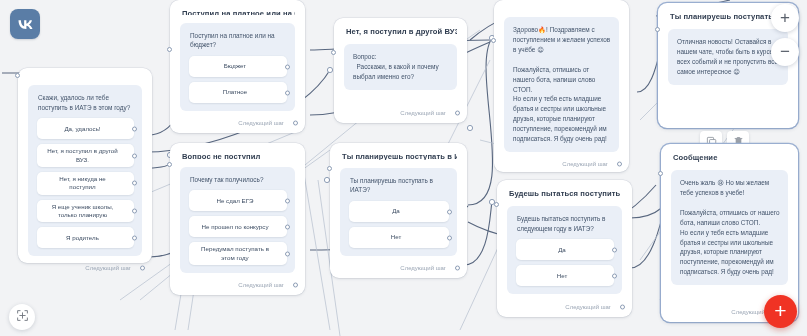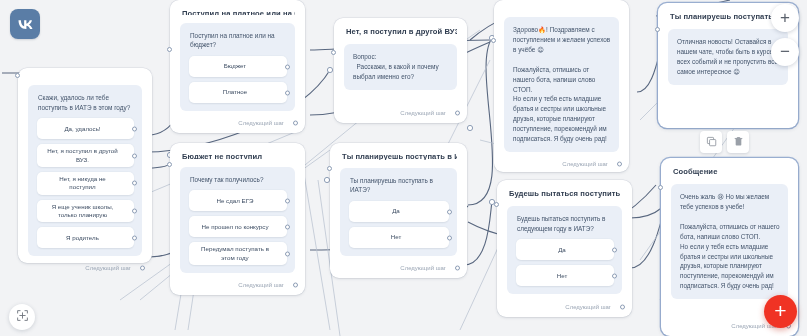--- a/index.html
+++ b/index.html
@@ -294,21 +294,21 @@
         <svg width="11" height="11" viewBox="0 0 16 16" fill="none" stroke="#8d939c" stroke-width="1.2">
           <path d="M2.5 3.6h11"></path>
             <path d="M6.2 3.6V2.2h3.6v1.4"></path>
           <rect x="3.9" y="3.6" width="8.2" height="10.2" rx="1" fill="#9aa0a8" stroke="none"></rect>
         </svg>
       </span>
     </div>
   </div>
 
   <div class="node" style="left:170px;top:143px;width:135px;height:152px;">
-    <div class="node-title">Бюджет не поступил</div>
+    <div class="node-title">Вопрос не поступил</div>
     <div class="block">
       <div class="block-q">Почему так получилось?</div>
       <div class="opt">
         <span class="opt-label">Не сдал ЕГЭ</span>
         <span class="port"></span>
       </div>
       <div class="opt">
         <span class="opt-label">Не прошел по конкурсу</span>
         <span class="port"></span>
       </div>
@@ -357,21 +357,21 @@
         <span class="port"></span>
       </div>
     </div>
     <div class="footer">
       <span class="footer-label">Следующий шаг</span>
       <span class="port"></span>
     </div>
     <span class="port node-in-port" style="top:22px;"></span>
   </div>
 
-  <div class="node selected" style="left:661px;top:158px;width:137px;height:178px;">
+  <div class="node selected" style="left:661px;top:144px;width:137px;height:178px;">
     <div class="node-title">Сообщение</div>
     <div class="block">
       <div class="block-text">Очень жаль 😢 Но мы желаем тебе успехов в учебе!
 
 Пожалуйста, отпишись от нашего бота, напиши слово СТОП.
 Но если у тебя есть младшие братья и сестры или школьные друзья, которые планируют поступление, порекомендуй им подписаться. Я буду очень рад!</div>
     </div>
     <div class="footer">
       <span class="footer-label">Следующий шаг</span>
       <span class="port"></span>

